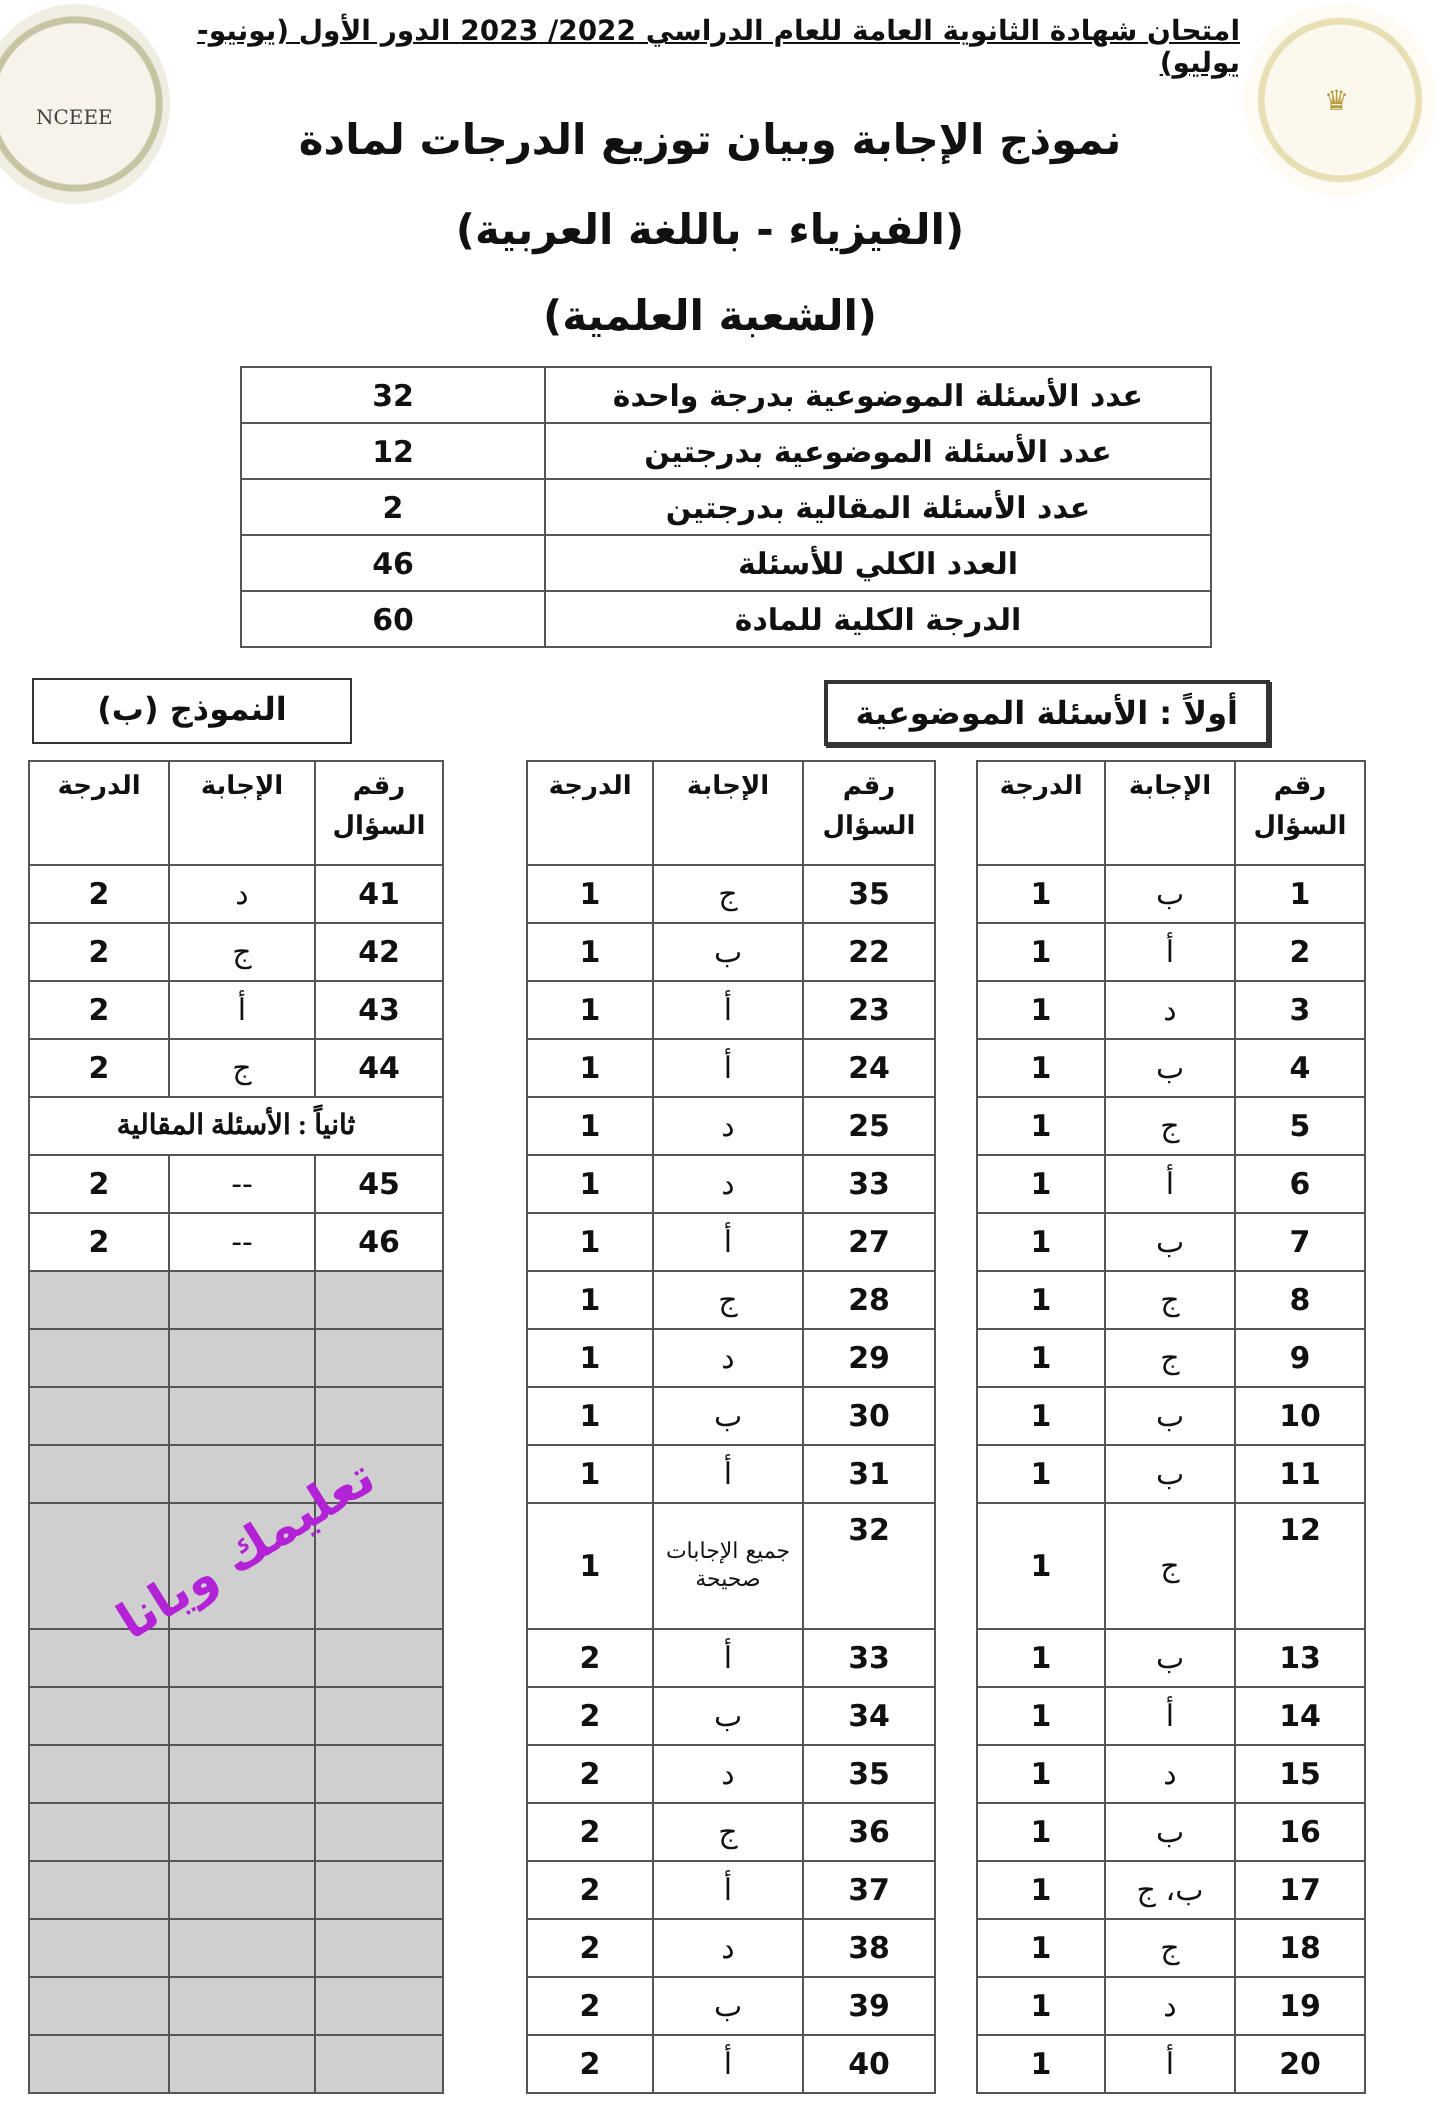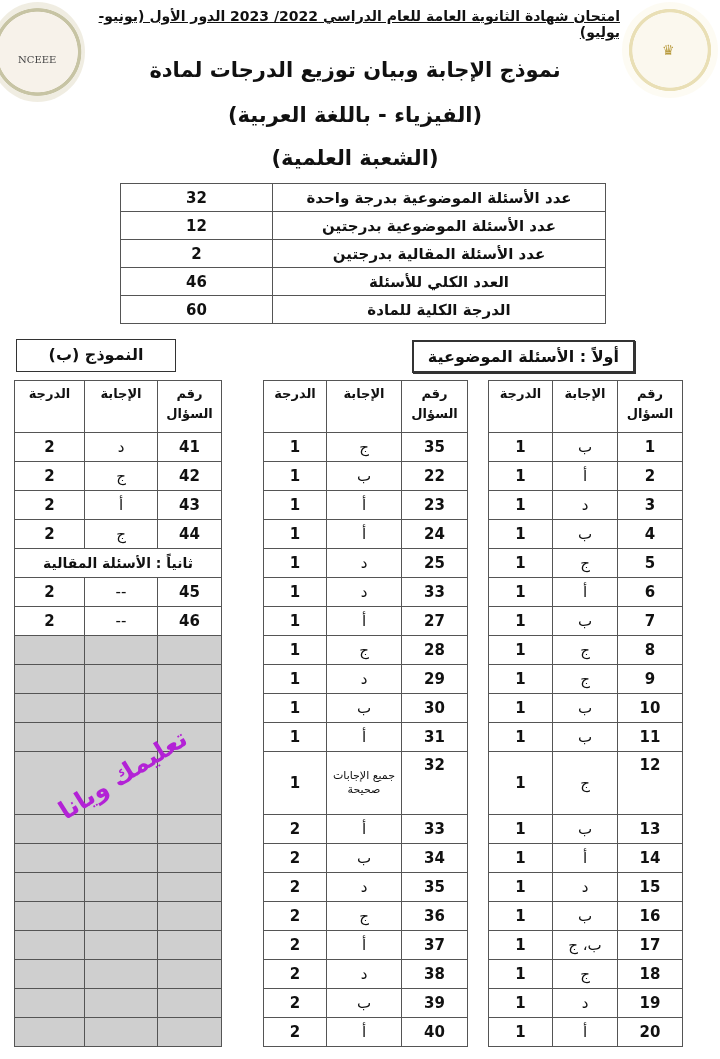--- a/index.html
+++ b/index.html
@@ -23,21 +23,21 @@
   .box-model { left:16px; top:339px; width:160px; height:33px; text-align:center; line-height:30px; }
   .box-obj { left:412px; top:340px; width:223px; height:33px; padding-right:14px; line-height:30px; border-width:2px; box-shadow:1px 1px 0 #333; }
   .grid { left:14px; top:380px; direction:rtl; }
   .grid td { border:1px solid #555; padding:0; text-align:center; font-size:15px; font-weight:bold; height:28px; }
   .grid tr.hdr td { height:48px; vertical-align:top; font-size:13px; font-weight:bold; line-height:20px; padding-top:3px; }
   .grid tr.tall td { height:58px; }
   .grid td.sp { border-top:none; border-bottom:none; }
   .grid td.ans { font-weight:normal; font-size:15px; }
   .grid td.small { font-size:11px; line-height:14px; font-weight:normal;margin-left:44px; }
   .grid td.gray { background:#cfcfcf; }
-  .grid td.sect { font-size:14px; }
+  .grid td.sect { font-size:14px;font-family:Liberation Serif, serif; }
   .grid td.num-top { vertical-align:top; padding-top:4px; }
   .watermark { left:50px; top:760px; font-size:25px; font-weight:bold; color:#b322d6; direction:rtl;
                transform:rotate(-32deg); transform-origin:center; white-space:nowrap; }
 </style>
 </head>
 <body>
 
 <div class="abs logo logo-ministry">
   <span class="logo-text" style="left:40px;top:40px;color:#b89a3c;font-size:14px;">♛</span>
 </div>

